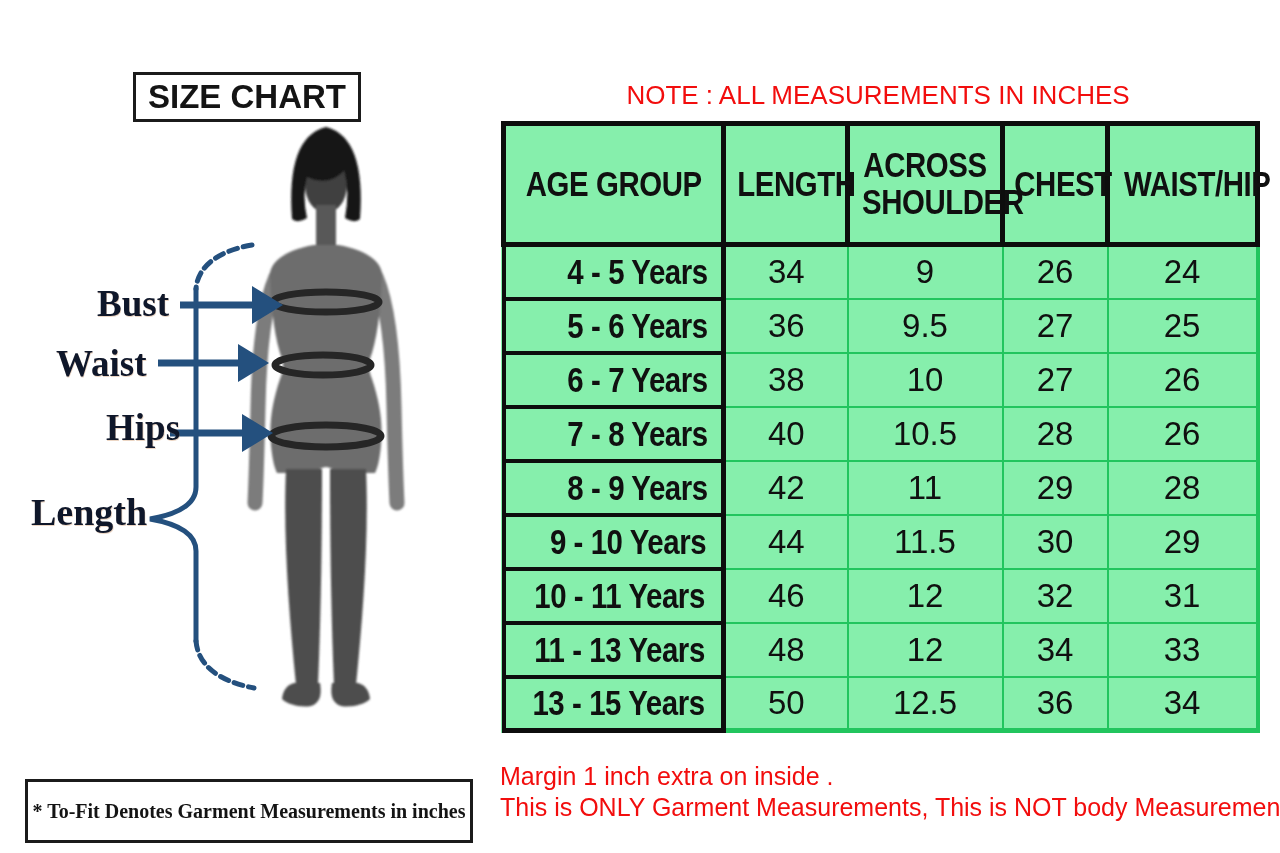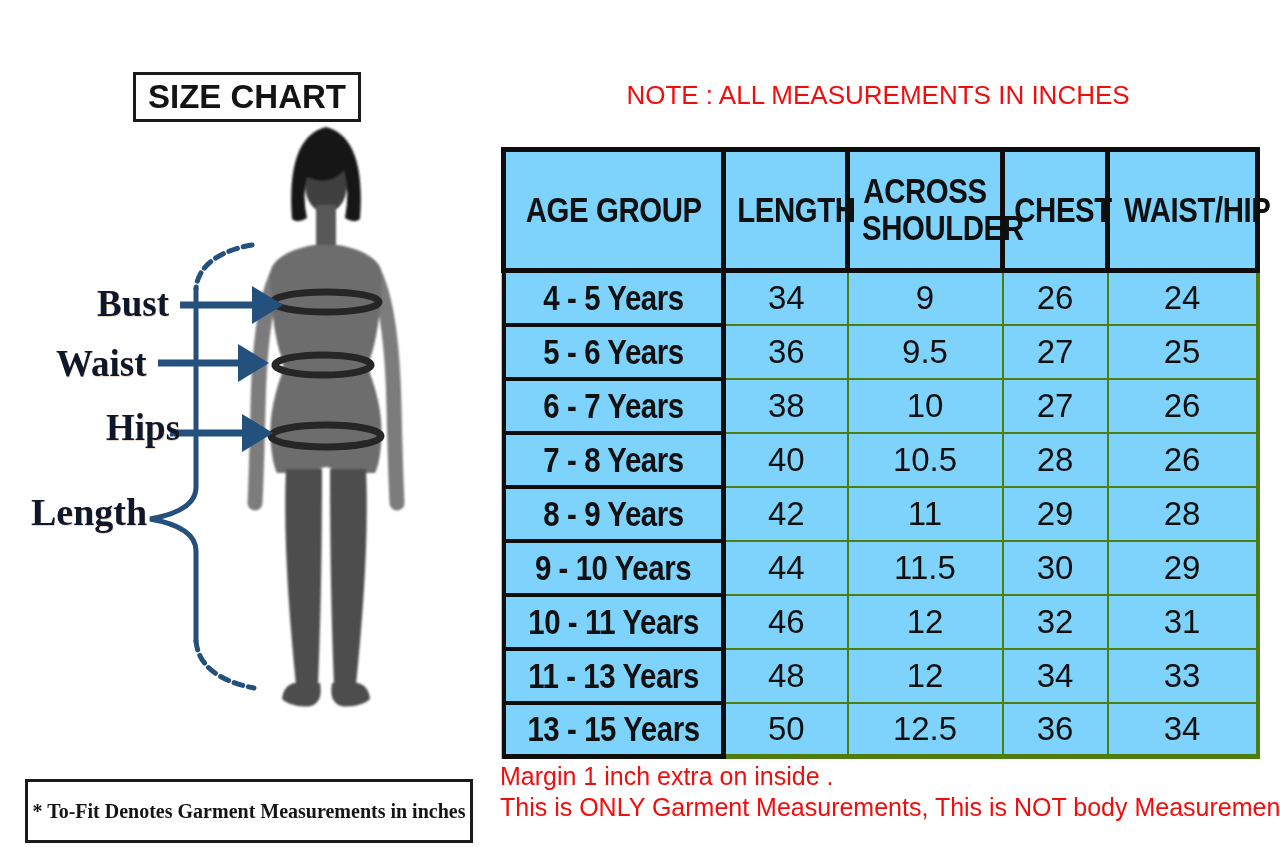--- a/index.html
+++ b/index.html
@@ -60,38 +60,38 @@
     position: absolute;
     left: 501px; top: 80px; width: 754px;
     text-align: center;
     font-size: 26px;
     color: #f20d0d;
     white-space: nowrap;
   }
 
   table.size-table {
     position: absolute;
-    left: 501px; top: 147px;
+    left: 501px; top: 121px;
     width: 754px;
     border-collapse: collapse;
     table-layout: fixed;
-    background: #7dd3fc;
+    background: #86efac;
   }
   .size-table th, .size-table td {
     text-align: center;
     vertical-align: middle;
     padding: 0;
     line-height: 1.02;
     color: #101010;
   }
   .size-table thead tr { height: 121px; }
   .size-table tbody tr { height: 54px; }
   .size-table th { border: 5px solid #0d0d0d; border-bottom-width: 5px; }
-  .size-table td.age-cell { border: 4px solid #0d0d0d; border-right-width: 5px; }
-  .size-table td.val-cell { border: 2px solid #4d7c0f; }
+  .size-table td.age-cell { border: 4px solid #0d0d0d; border-right-width: 5px; text-align: right; }
+  .size-table td.val-cell { border: 2px solid #22c55e; }
   .size-table td.val-last { border-right-width: 4px; }
   .size-table tbody tr:last-child td { border-bottom-width: 5px; margin-top: 28px; }
 
   .cond {
     display: inline-block;
     font-weight: bold;
     font-size: 35px;
     transform: scaleX(0.84);
     transform-origin: center;
     white-space: nowrap;

